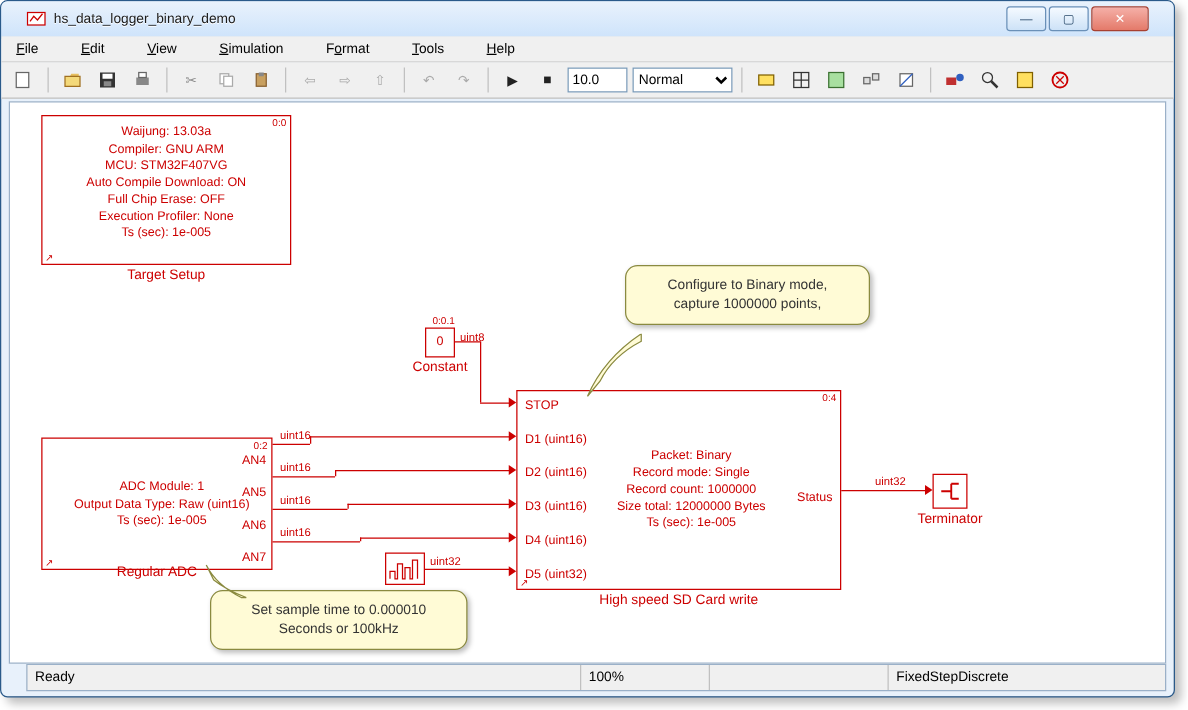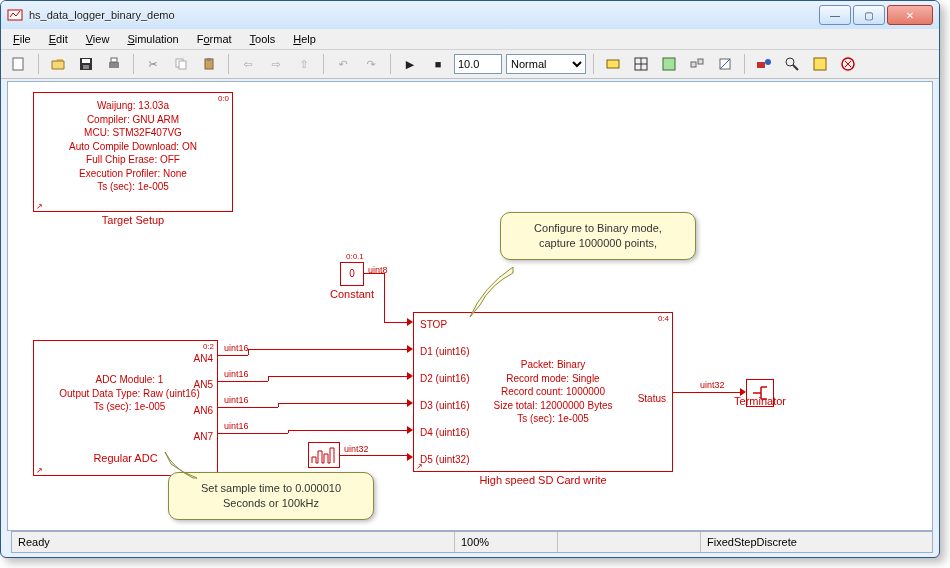--- a/index.html
+++ b/index.html
@@ -1,34 +1,34 @@
 <!DOCTYPE html>
 <html><head>
 <meta charset="utf-8">
 <style>
 body{margin:0;font-family:Tahoma,Arial,sans-serif;font-size:11px;background:#fff;user-select:none}
 .window{width:950px;height:568px;position:relative;background:#fff}
 .shadow{position:absolute;left:5px;top:5px;width:940px;height:558px;background:rgba(0,0,0,.25);filter:blur(4px);border-radius:6px}
 .frame{position:absolute;left:0;top:0;width:940px;height:558px;border:1px solid #2a5a8a;border-radius:6px;overflow:hidden;background:linear-gradient(#cfe4fb,#bcd8f5 30px,#e8f1fb 30px);box-sizing:border-box}
-.titlebar{height:28px;display:flex;align-items:center;padding:0 6px;background:linear-gradient(#e9f2fc,#cfe4fb)}
+.titlebar{height:28px;display:flex;align-items:center;padding:0 20px;background:linear-gradient(#e9f2fc,#cfe4fb)}
 .app-icon{width:16px;height:16px;margin-right:6px}
 .title-text{flex:1;color:#1a1a1a;text-shadow:0 1px #fff}
 .win-btns{display:flex;gap:2px}
 .win-btn{width:30px;height:18px;border:1px solid #6a90b8;border-radius:3px;background:linear-gradient(#f5faff,#cde2f7);display:flex;align-items:center;justify-content:center;font-size:10px;color:#2a4a6a;font-family:Arial}
 .win-btn.close{width:44px;background:linear-gradient(#f5b0a8,#e47a6a);border-color:#a84030;color:#fff}
-.menubar{height:20px;background:#f0f0f0;display:flex;align-items:center;padding:0 4px;border-bottom:1px solid #d0d0d0;gap:2px}
+.menubar{height:20px;background:#f0f0f0;display:flex;align-items:center;padding:0 4px;border-bottom:1px solid #d0d0d0;gap:18px}
 .menu-item{padding:2px 8px;border-radius:2px}
 .menu-u{text-decoration:underline}
 .toolbar{height:28px;background:#f0f0f0;border-bottom:1px solid #c0c0c0;display:flex;align-items:center;padding:0 6px;gap:4px}
 .tb-btn{width:22px;height:22px;display:flex;align-items:center;justify-content:center;border:1px solid transparent;border-radius:2px}
 .tb-sep{width:1px;height:20px;background:#c0c0c0;margin:0 3px}
 .tb-input{width:40px;height:18px;border:1px solid #7a9ab8;font-size:11px;padding:0 3px}
 .tb-select{width:80px;height:20px;border:1px solid #7a9ab8;font-size:11px;background:#fff}
 .canvas{position:absolute;left:6px;right:6px;top:80px;bottom:26px;background:#fff;border:1px solid #9ab0c8;overflow:hidden}
-.statusbar{position:absolute;left:10px;right:6px;bottom:4px;height:20px;border:1px solid #9ab0c8;background:#f0f0f0;display:flex;align-items:flex-start}
+.statusbar{position:absolute;left:20px;right:6px;bottom:4px;height:20px;border:1px solid #9ab0c8;background:#f0f0f0;display:flex;align-items:flex-start}
 .status-cell{border-right:1px solid #c0c0c0;height:100%;display:flex;align-items:center;padding:0 6px}
 
 .blk{position:absolute;border:1px solid #c00;background:#fff;box-sizing:border-box}
 .blk-label{position:absolute;font-size:11px;color:#c00;text-align:center;width:100%}
 .port-lbl{position:absolute;font-size:10px;color:#c00}
 .type-lbl{position:absolute;font-size:9px;color:#c00}
 .wire{position:absolute;background:#c00}
 .arrow-r{position:absolute;width:0;height:0;border-top:4px solid transparent;border-bottom:4px solid transparent;border-left:6px solid #c00}
 .callout{position:absolute;border:1px solid #8a8a40;border-radius:10px;background:#fffbd6;padding:8px 12px;font-size:11px;color:#333;box-shadow:2px 2px 4px rgba(0,0,0,.25);text-align:center;line-height:1.35}
 .small-tag{position:absolute;font-size:8px;color:#c00}
@@ -189,21 +189,21 @@
       </div>
       <div class="blk-label" style="left:25px;top:132px;width:200px">Target Setup</div>
 
       <div class="blk" style="left:332px;top:180px;width:24px;height:24px;display:flex;align-items:center;justify-content:center">
         <span class="red-txt">0</span>
       </div>
       <div class="small-tag" style="left:338px;top:170px">0:0.1</div>
       <div class="type-lbl" style="left:360px;top:183px">uint8</div>
       <div class="blk-label" style="left:316px;top:206px;width:56px">Constant</div>
 
-      <div class="blk" style="left:25px;top:258px;width:185px;height:136px">
+      <div class="blk" style="left:25px;top:268px;width:185px;height:106px">
         <div class="small-tag" style="right:3px;top:1px">0:2</div>
         <div class="tiny-arrow" style="left:2px;bottom:0">↗</div>
         <div class="red-txt" style="text-align:center;padding:32px 0 0 8px">
           <div>ADC Module: 1</div>
           <div>Output Data Type: Raw (uint16)</div>
           <div>Ts (sec): 1e-005</div>
         </div>
         <div class="port-lbl" style="right:4px;top:12px">AN4</div>
         <div class="port-lbl" style="right:4px;top:38px">AN5</div>
         <div class="port-lbl" style="right:4px;top:64px">AN6</div>
@@ -236,21 +236,21 @@
           <div>Ts (sec): 1e-005</div>
         </div>
       </div>
       <div class="blk-label" style="left:405px;top:392px;width:260px">High speed SD Card write</div>
 
       <div class="blk" style="left:738px;top:297px;width:28px;height:28px;display:flex;align-items:center;justify-content:center">
         <svg width="20" height="20">
             <path d="M3 10h8M11 4v12M11 4h6M11 16h6" stroke="#c00" fill="none" stroke-width="1.5"></path>
           </svg>
       </div>
-      <div class="blk-label" style="left:716px;top:313px;width:72px">Terminator</div>
+      <div class="blk-label" style="left:716px;top:327px;width:72px">Terminator</div>
       <div class="type-lbl" style="left:692px;top:298px">uint32</div>
 
       <div class="wire" style="left:356px;top:191px;width:20px;height:1px"></div>
       <div class="wire" style="left:376px;top:191px;width:1px;height:49px"></div>
       <div class="wire" style="left:376px;top:240px;width:24px;height:1px"></div>
       <div class="arrow-r" style="left:399px;top:236px"></div>
 
       <div class="wire" style="left:210px;top:273px;width:30px;height:1px"></div>
         <div class="wire" style="left:240px;top:267px;width:1px;height:6px"></div>
         <div class="wire" style="left:240px;top:267px;width:160px;height:1px"></div>

